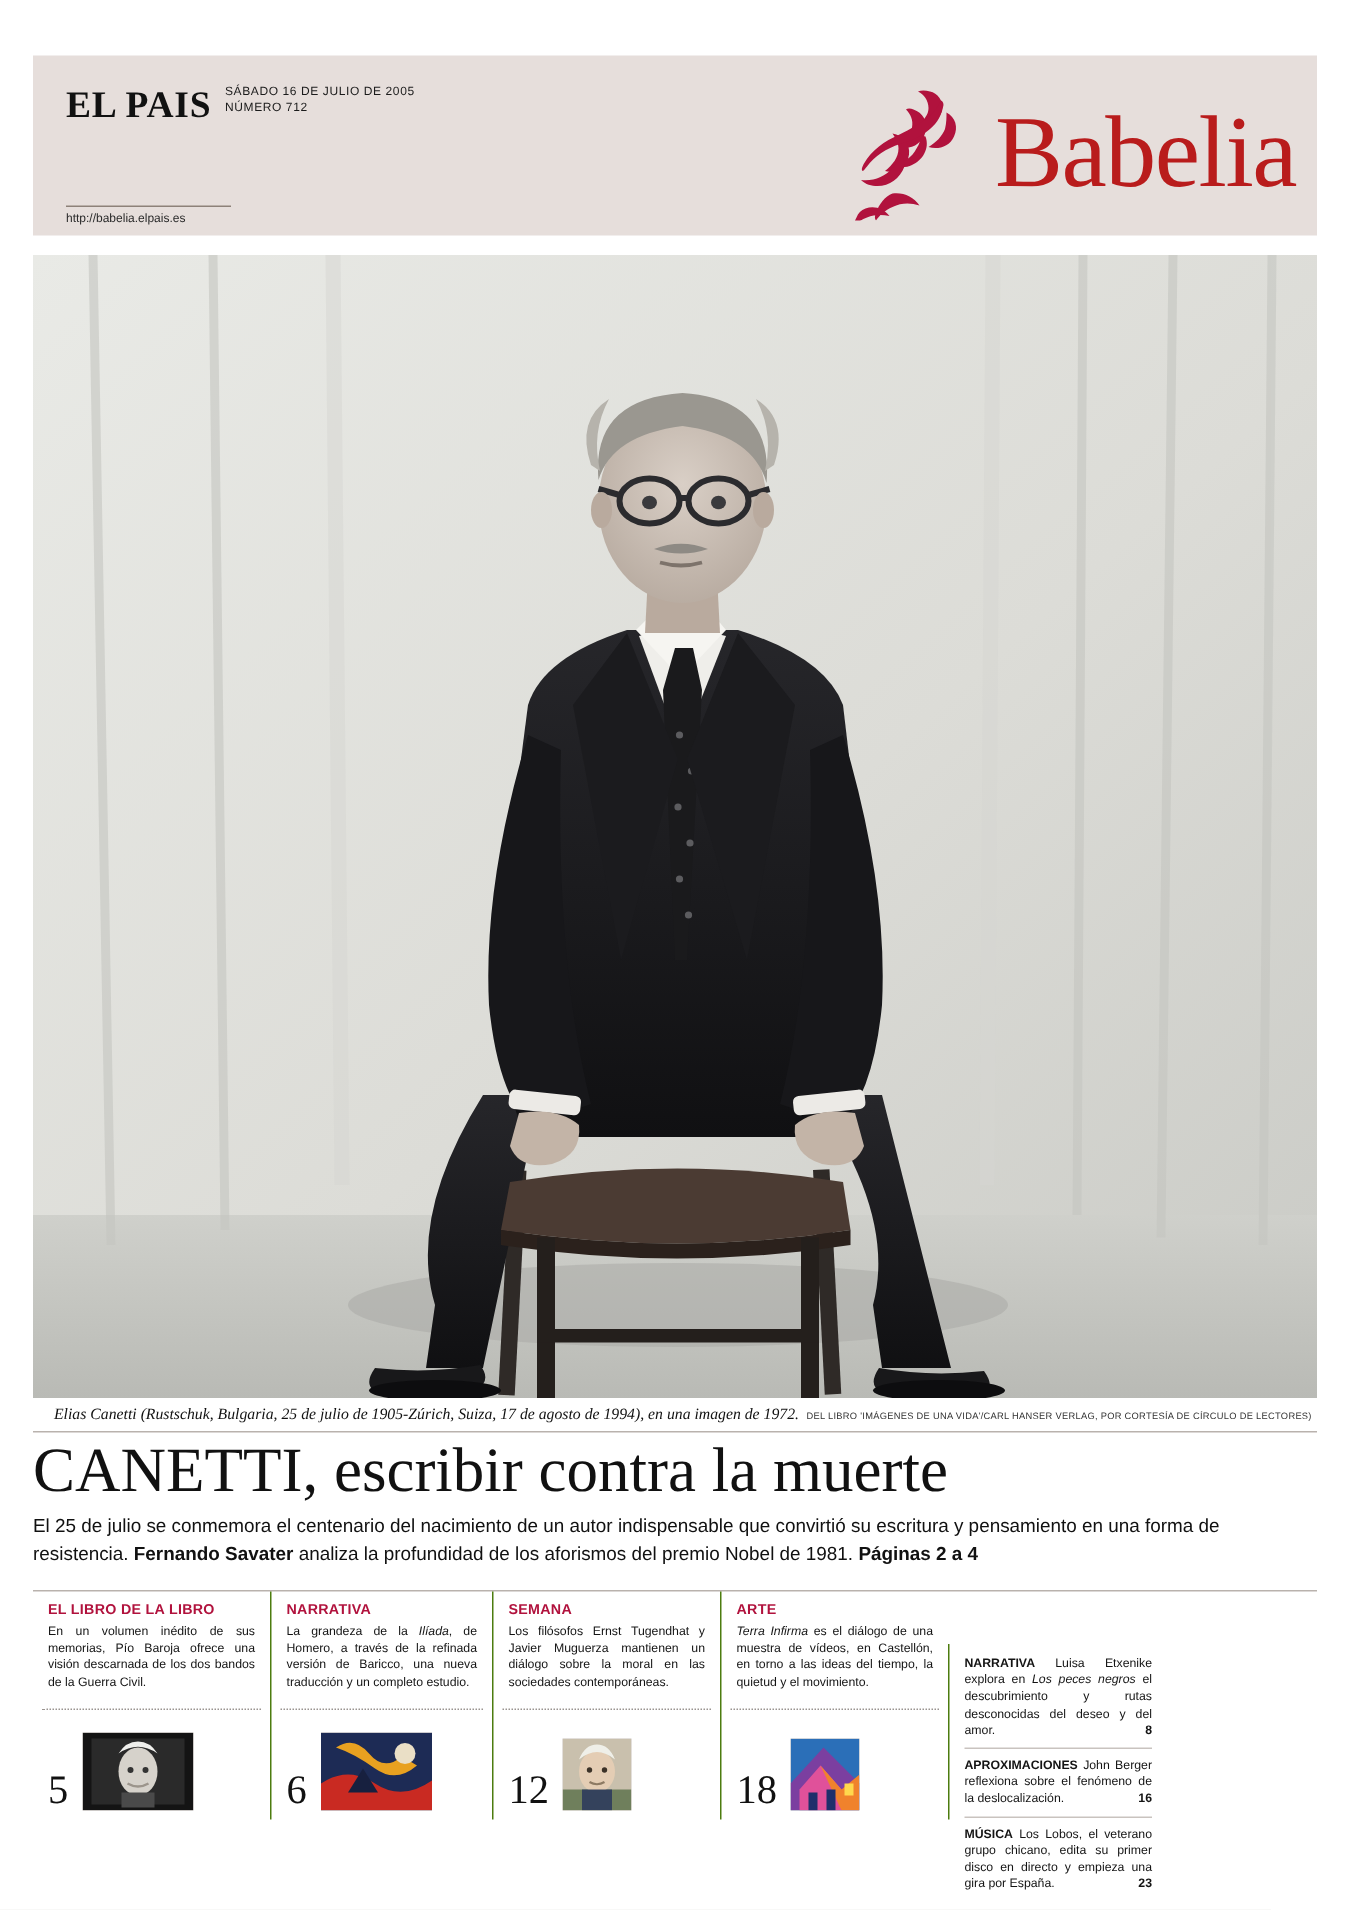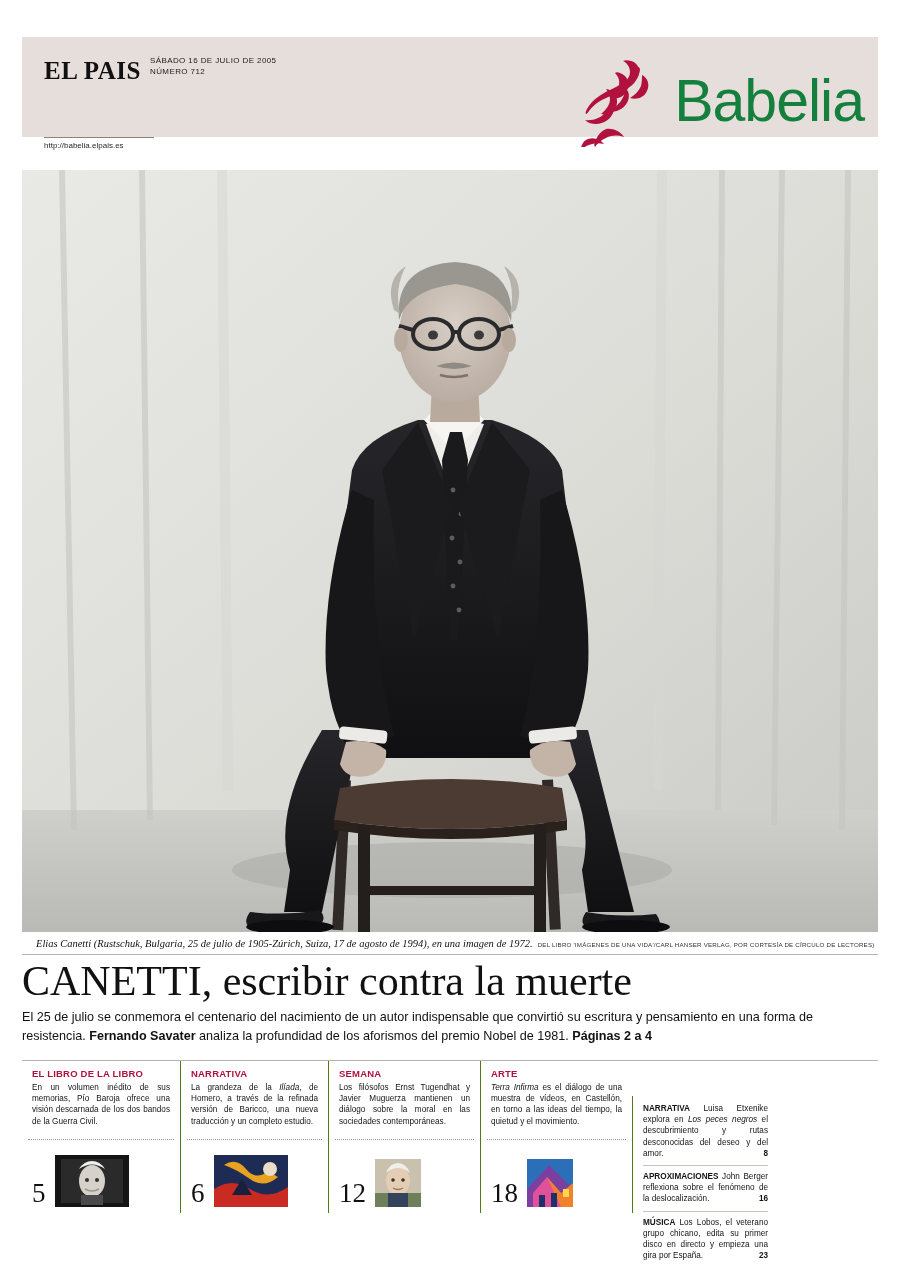--- a/index.html
+++ b/index.html
@@ -19,21 +19,21 @@
     height: 1273px;
     background: #ffffff;
   }
 
   
   .masthead {
     position: absolute;
     left: 22px;
     top: 37px;
     width: 856px;
-    height: 100px;
+    height: 120px;
     background: #e6dedb;
   }
   .masthead-elpais {
     position: absolute;
     left: 22px;
     top: 20px;
     font-family: "Liberation Serif", serif;
     font-weight: bold;
     font-size: 25px;
     letter-spacing: 0.5px;
@@ -71,24 +71,24 @@
     display: flex;
     align-items: center;
   }
   .babelia-logo {
     position: relative;
     width: 96px;
     height: 92px;
     margin-right: 2px;
   }
   .babelia-word {
-    font-family: Liberation Sans, sans-serif;
-    font-size: 59px;
+    font-family: Liberation Serif, serif;
+    font-size: 68px;
     line-height: 84px;
-    color: #15803d;
+    color: #b91c1c;
     letter-spacing: -1px;
     font-weight: normal;
   }
 
   
   .photo {
     position: absolute;
     left: 22px;
     top: 170px;
     width: 856px;

